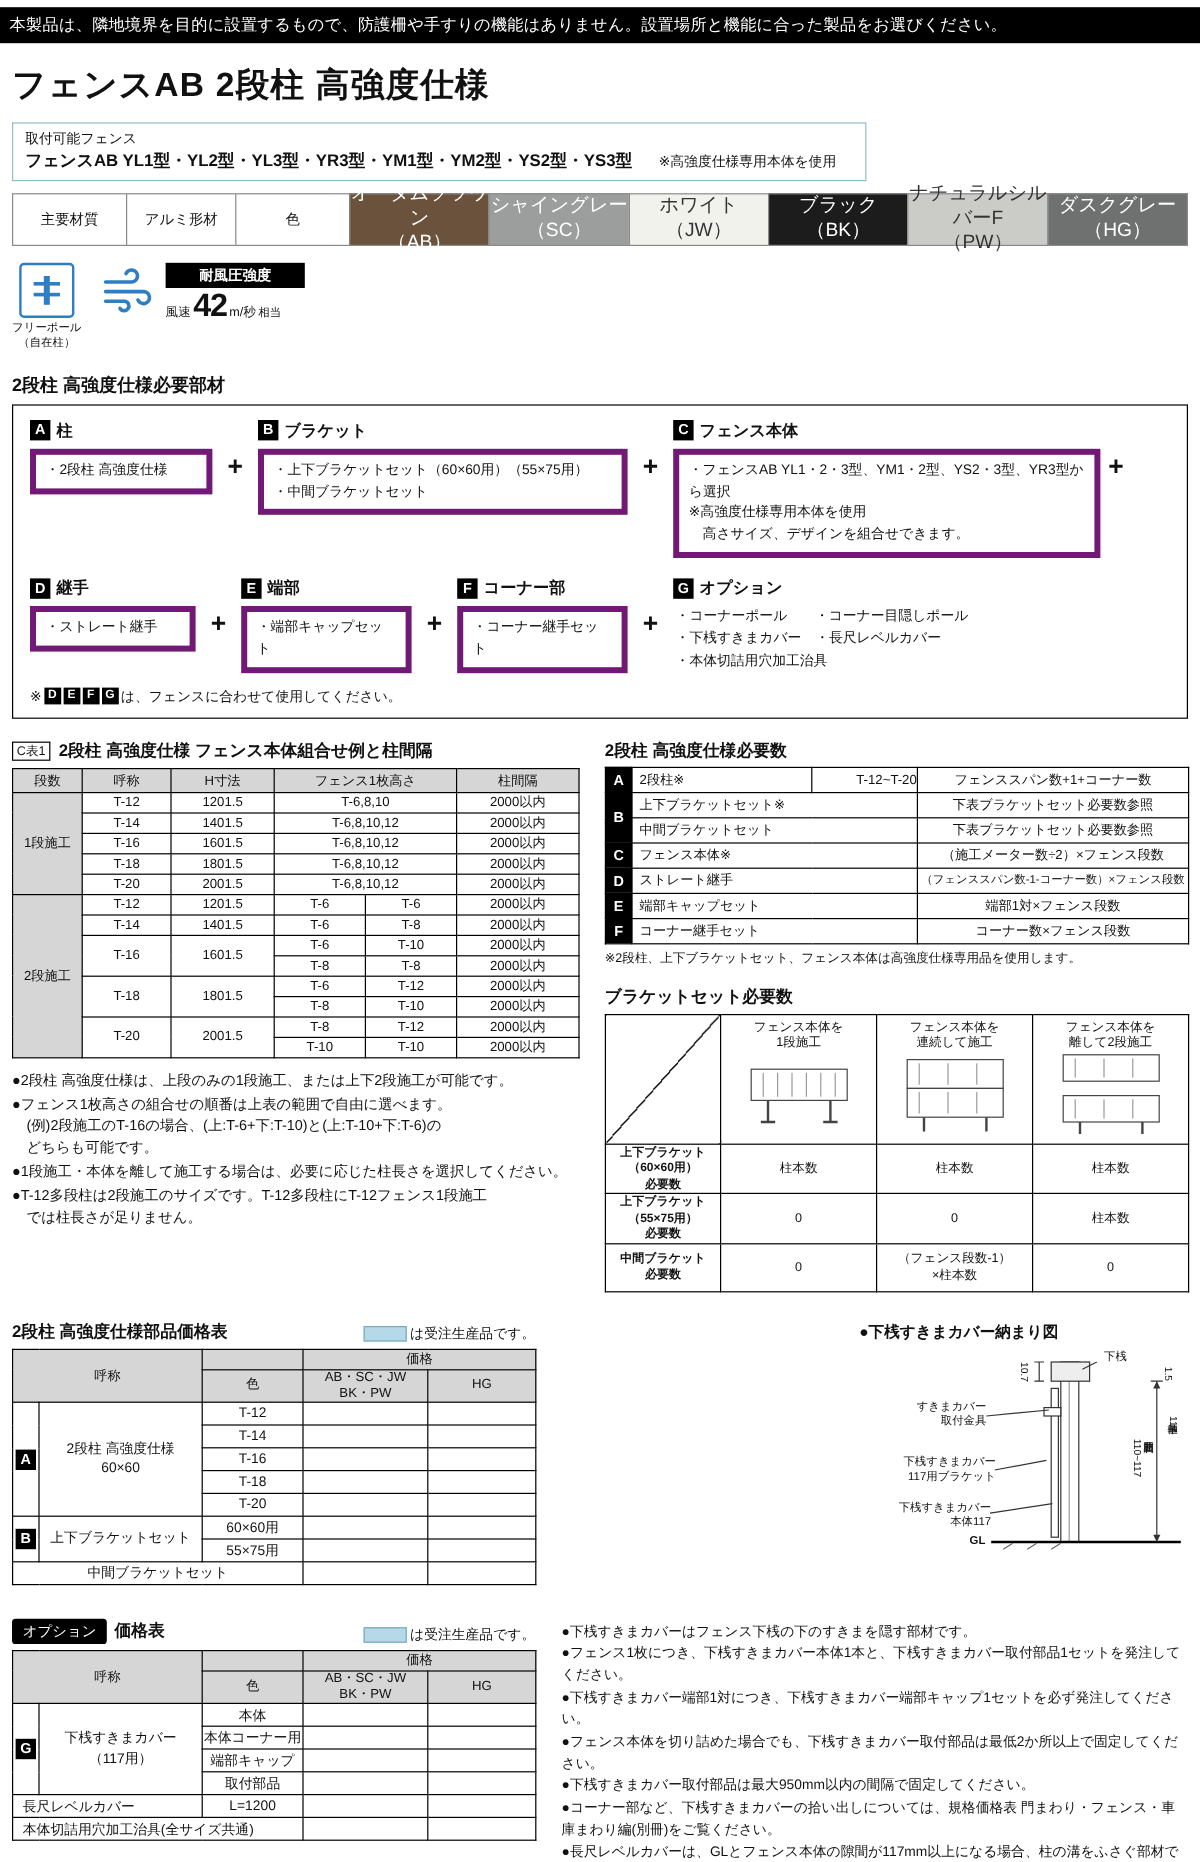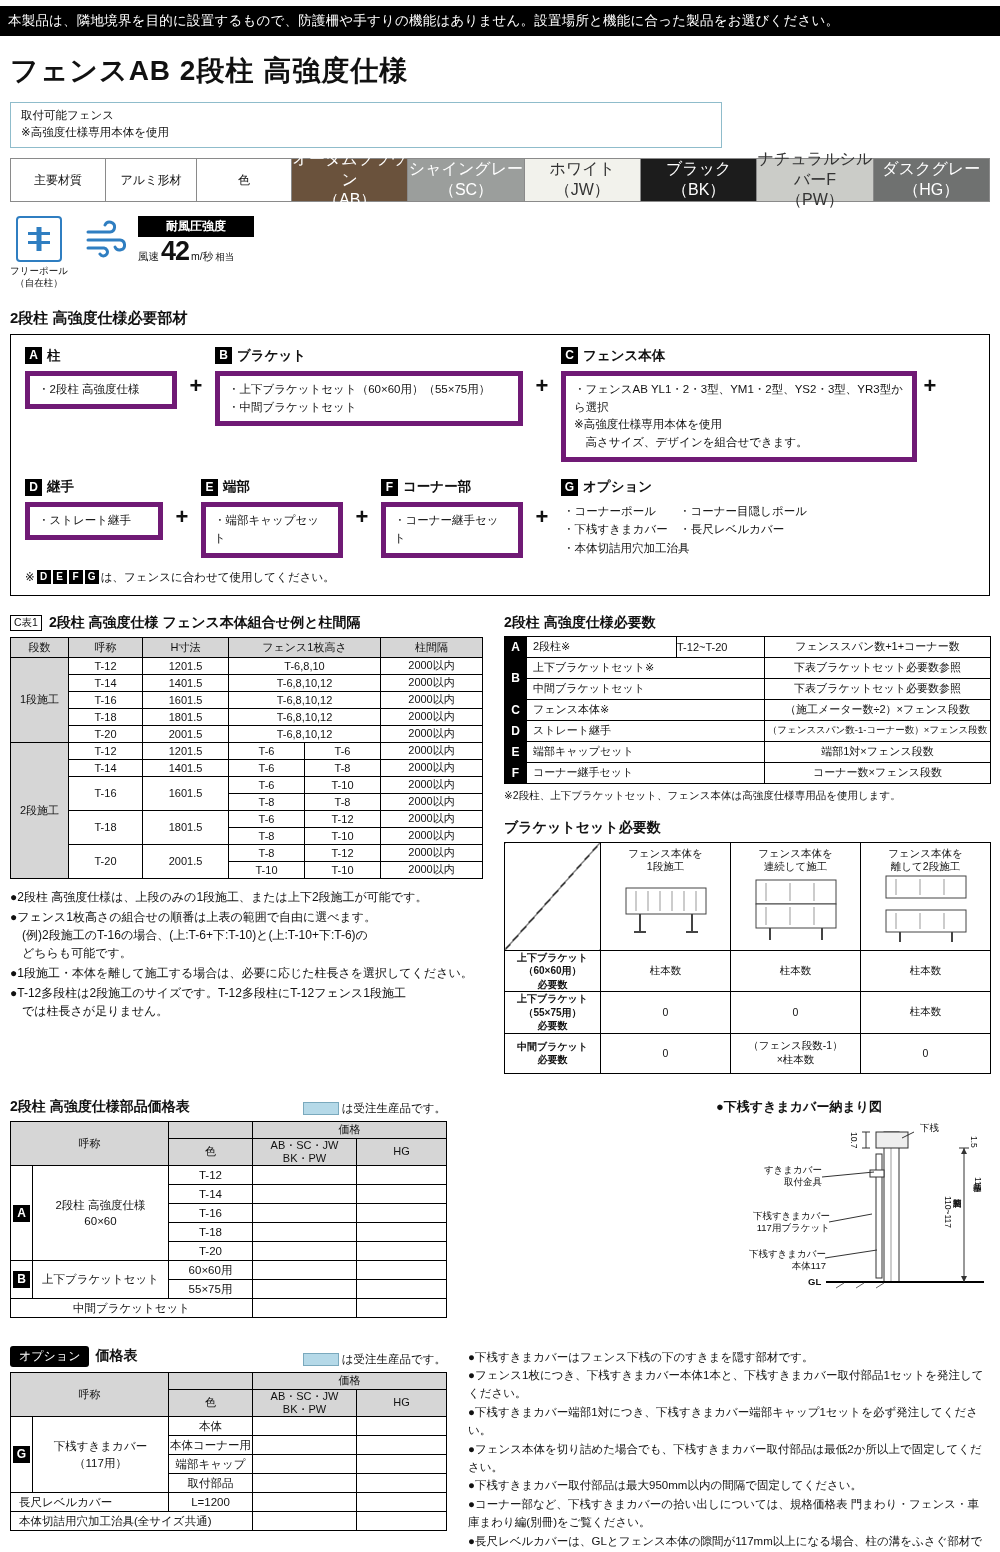--- a/index.html
+++ b/index.html
@@ -80,21 +80,21 @@
   .ctable td { height:17px; text-align:center; }
   .ctable .grp { background:#d6d6d6; }
   .cnotes { margin-top:9px; font-size:12px; line-height:1.5; }
   .cnotes div { margin-top:2px; }
 
   
   .needs { width:486px; font-size:11px; margin-top:4px; }
   .needs td { height:21px; }
   .needs .key { background:#000; color:#fff; text-align:center; font-weight:bold; font-size:12px; }
   .needs .nm { padding-left:6px; }
-  .needs .mid { text-align:left; }
+  .needs .mid { text-align:right; }
   .needs .fm { text-align:center; }
   .needs .small { font-size:9.5px; }
   .needs-note { font-size:10.5px; margin-top:5px; }
 
   
   .bracket { width:486px; font-size:10.5px; margin-top:5px; }
   .bracket th { vertical-align:top; padding-top:4px; }
   .bracket .diag { background:linear-gradient(to bottom right,
       #fff 49.5%, #000 49.5%, #000 50.3%, #fff 50.3%); }
   .bracket .bt { font-size:10.5px; line-height:1.3; text-align:center; }
@@ -135,20 +135,21 @@
   <span>本製品は、隣地境界を目的に設置するもので、防護柵や手すりの機能はありません。設置場所と機能に合った製品をお選びください。</span>
 </div>
 
 <div class="wrap">
 
   <h1 class="page-title">フェンスAB 2段柱 高強度仕様</h1>
 
   <div class="compat">
     <div class="lab">取付可能フェンス</div>
     <div class="line2">
+      <span class="models">フェンスAB YL1型・YL2型・YL3型・YR3型・YM1型・YM2型・YS2型・YS3型</span>
       <span class="note">※高強度仕様専用本体を使用</span>
     </div>
   </div>
 
   <div class="matrow">
     <div class="cell plain w-mat">主要材質</div>
     <div class="cell plain w-val">アルミ形材</div>
     <div class="cell plain w-col">色</div>
     <div class="cell swatch" style="background:#6a523c;color:#ffffff">
       <span>オータムブラウン</span>

